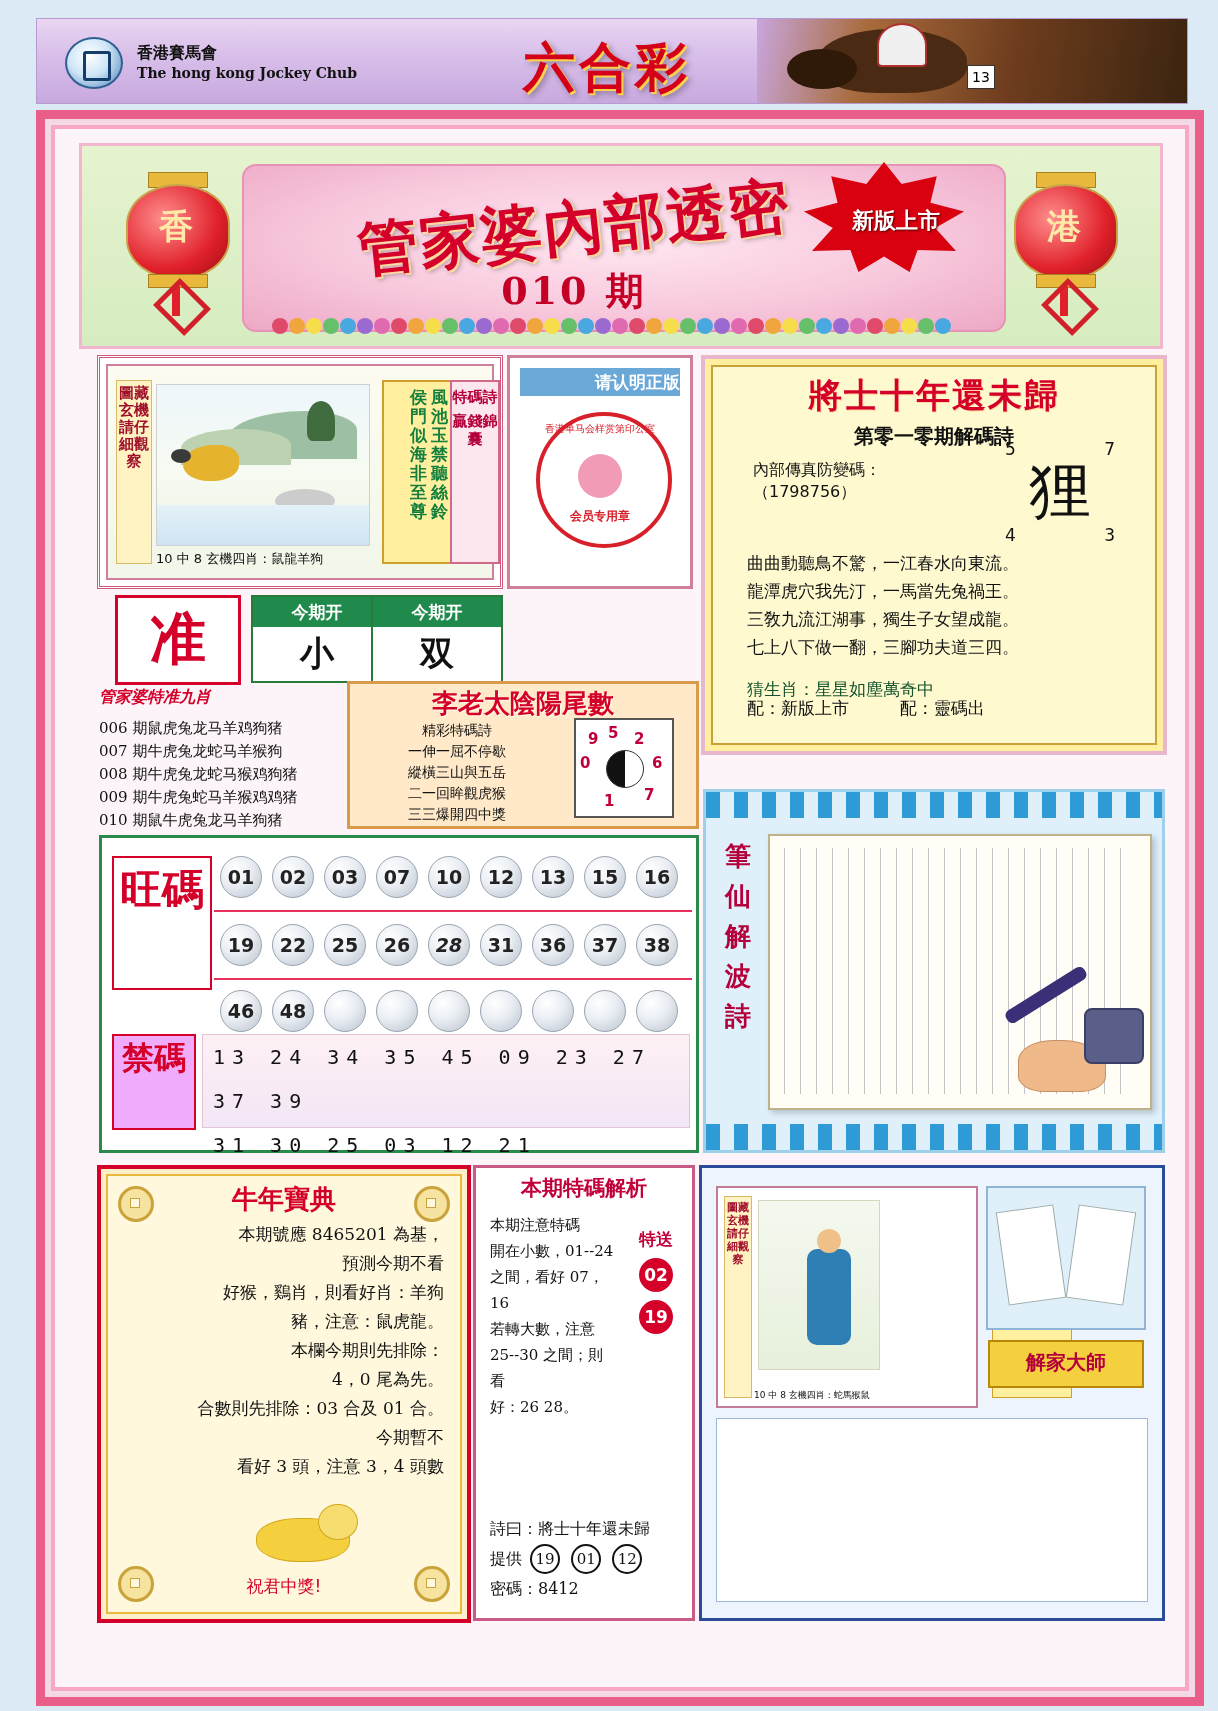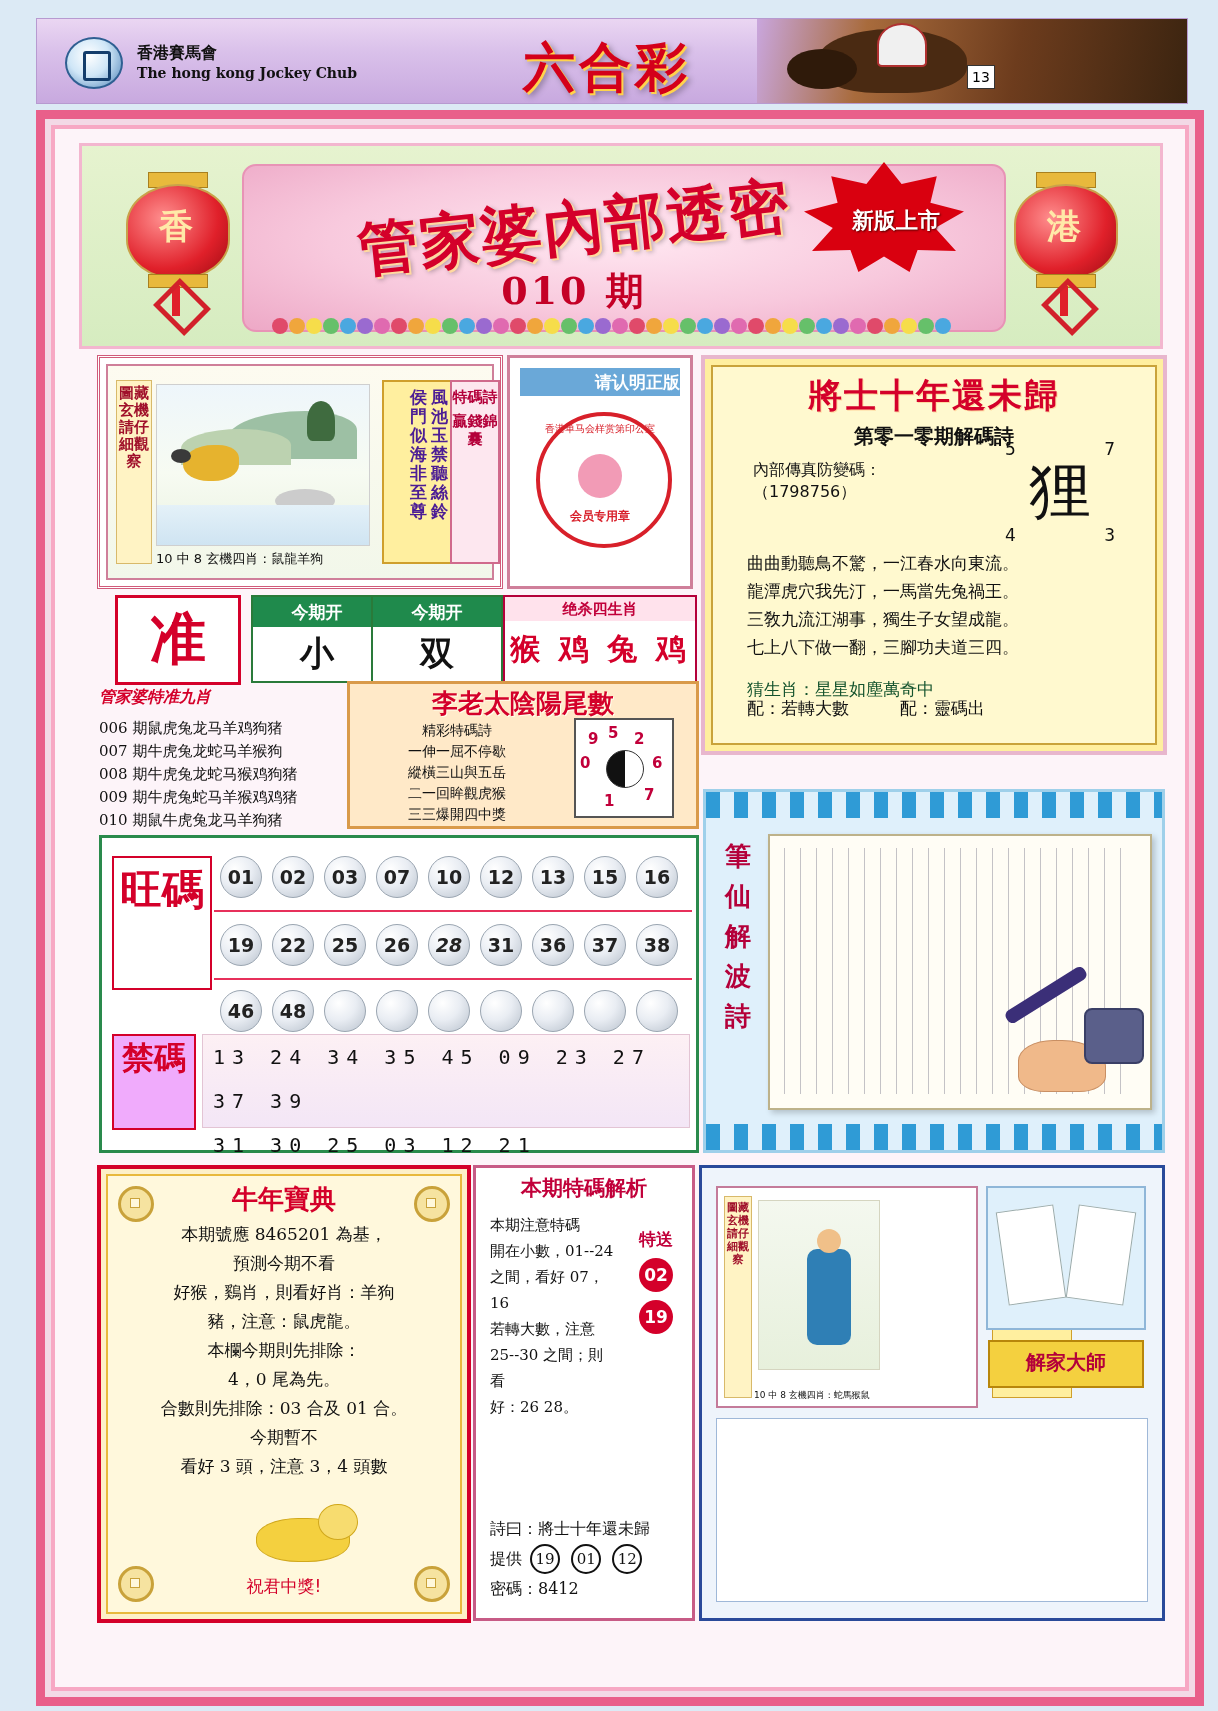--- a/index.html
+++ b/index.html
@@ -70,21 +70,21 @@
     background:linear-gradient(180deg,#eef6fb 0%,#f7fbf2 55%,#eaf2e2 100%);border:1px solid #cfcfcf;}
   .scene .hill{position:absolute;left:70px;top:26px;width:130px;height:48px;background:#9dc0a4;border-radius:60% 40% 0 0;}
   .scene .hill2{position:absolute;left:24px;top:44px;width:110px;height:36px;background:#bcd2b0;border-radius:60% 50% 0 0;}
   .scene .tree{position:absolute;left:150px;top:16px;width:28px;height:40px;background:#3f6b3f;border-radius:50% 50% 20% 20%;}
   .scene .bird{position:absolute;left:26px;top:60px;width:56px;height:36px;background:#e6b32e;border-radius:60% 40% 50% 50%;}
   .scene .bird:after{content:"";position:absolute;left:-12px;top:4px;width:20px;height:14px;background:#3a3a3a;border-radius:50%;}
   .scene .rock{position:absolute;left:118px;top:104px;width:60px;height:24px;background:#ccc;border-radius:50%;}
   .scene .water{position:absolute;left:0;top:120px;width:212px;height:40px;background:linear-gradient(180deg,#e4f1f8,#cfe4f2);}
   .piccap{position:absolute;left:48px;top:184px;width:220px;font-size:13px;color:#111;}
   .poem{position:absolute;left:274px;top:14px;width:66px;bottom:14px;background:#ffef9f;border:2px solid #cf9f2c;}
-  .poem .col{float:right;width:21px;text-align:center;font-size:17px;line-height:19px;color:#4c1d95;font-weight:bold;padding-top:6px;}
+  .poem .col{float:right;width:21px;text-align:center;font-size:17px;line-height:19px;color:#15803d;font-weight:bold;padding-top:6px;}
   .poemtag{position:absolute;left:342px;top:14px;width:46px;bottom:14px;background:#fde7ef;border:2px solid #d06a8c;}
   .poemtag .c{text-align:center;font-size:15px;line-height:18px;color:#b4003a;font-weight:bold;padding-top:6px;}
 
   .sealbox{position:absolute;left:452px;top:226px;width:180px;height:228px;background:#fff;border:3px solid #cf7f9a;}
   .sealbox .hdr{position:absolute;left:10px;top:10px;right:10px;height:28px;background:#6aa8d8;color:#fff;
     font-size:17px;font-weight:bold;text-align:right;line-height:28px;}
   .seal{position:absolute;left:26px;top:54px;width:128px;height:128px;border:4px solid #d8202a;border-radius:50%;}
   .seal .inner{position:absolute;left:20px;top:20px;width:80px;height:80px;}
   .seal .flower{position:absolute;left:18px;top:18px;width:44px;height:44px;border-radius:50%;background:#f29bb6;}
   .seal .txt{position:absolute;left:-4px;top:6px;width:128px;text-align:center;font-size:10px;color:#d8202a;}
@@ -156,21 +156,21 @@
     background:repeating-linear-gradient(90deg,rgba(60,60,90,.55) 0 1px,transparent 1px 16px);opacity:.55;}
   .paper .hand{position:absolute;right:10px;bottom:4px;width:150px;height:120px;}
   .paper .hand .brush{position:absolute;left:10px;top:4px;width:92px;height:14px;background:#3b2f78;transform:rotate(-32deg);border-radius:6px;}
   .paper .hand .palm{position:absolute;left:28px;top:56px;width:86px;height:50px;background:#f0b98a;border-radius:40% 50% 30% 30%;border:1px solid #c98f63;}
   .paper .hand .ink{position:absolute;right:-4px;top:24px;width:56px;height:52px;background:#5a5f8a;border-radius:8px;border:2px solid #3a3f66;}
 
   
   .ox{position:absolute;left:42px;top:1036px;width:366px;height:450px;background:#fdf0c8;border:4px solid #d4002a;}
   .ox .in{position:absolute;left:5px;top:5px;right:5px;bottom:5px;border:2px solid #e8b93c;background:#fff8dc;}
   .ox h3{position:absolute;left:0;top:6px;width:100%;text-align:center;margin:0;font-size:26px;color:#d4002a;font-family:"DejaVu Serif",serif;}
-  .ox .body{position:absolute;left:16px;top:44px;right:16px;font-size:17px;line-height:29px;color:#111;text-align:center;font-family:"DejaVu Serif",serif;}
+  .ox .body{position:absolute;left:16px;top:44px;right:16px;font-size:17px;line-height:29px;color:#111;text-align:right;font-family:"DejaVu Serif",serif;}
   .ox .wish{position:absolute;left:0;bottom:14px;width:100%;text-align:center;font-size:17px;color:#d4002a;}
   .ox .coin{position:absolute;width:30px;height:30px;border-radius:50%;border:3px solid #c9a23a;background:#f6e3a0;}
   .ox .coin:after{content:"";position:absolute;left:9px;top:9px;width:8px;height:8px;background:#fff8dc;border:1px solid #c9a23a;}
   .ox .bull{position:absolute;left:140px;bottom:46px;width:110px;height:62px;}
   .ox .bull .b{position:absolute;left:8px;top:14px;width:92px;height:42px;border-radius:45%;background:#f4d03f;border:1px solid #d1a81c;}
   .ox .bull .h{position:absolute;left:70px;top:0;width:38px;height:34px;border-radius:50%;background:#f7dc6f;border:1px solid #d1a81c;}
 
   .analysis{position:absolute;left:418px;top:1036px;width:216px;height:450px;background:#fff;border:3px solid #c75b86;}
   .analysis h3{position:absolute;left:0;top:6px;width:100%;text-align:center;margin:0;font-size:21px;color:#c1003a;font-family:"DejaVu Serif",serif;}
   .analysis .txt{position:absolute;left:14px;top:44px;width:128px;font-size:15px;line-height:26px;color:#111;font-family:"DejaVu Serif",serif;}
@@ -298,41 +298,37 @@
             <div class="n" style="right:0;bottom:-4px">3</div>
           </div>
           <div class="verse">
             <div>曲曲動聽鳥不驚，一江春水向東流。</div>
             <div>龍潭虎穴我先汀，一馬當先兔禍王。</div>
             <div>三敎九流江湖事，獨生子女望成龍。</div>
             <div>七上八下做一翻，三腳功夫道三四。</div>
           </div>
           <div class="zodiac">猜生肖：星星如塵萬奇中</div>
           <div class="pair">
-            <span>配：若轉大數</span>
+            <span>配：新版上市</span>
             <span style="display:inline-block;width:40px"></span>
             <span>配：靈碼出</span>
           </div>
         </div>
       </div>
 
       <div class="zhun">
         <span>准</span>
       </div>
       <div class="kpi" style="left:196px">
         <div class="h">今期开</div>
         <div class="v">小</div>
       </div>
       <div class="kpi" style="left:316px">
         <div class="h">今期开</div>
         <div class="v">双</div>
-      </div>
-      <div class="kill">
-        <div class="h">绝杀四生肖</div>
-        <div class="v">猴 鸡 兔 鸡</div>
       </div>
 
       <div class="ninehdr">
         <span>管家婆特准九肖</span>
       </div>
       <div class="nine">
         <div>006 期鼠虎兔龙马羊鸡狗猪</div>
         <div>007 期牛虎兔龙蛇马羊猴狗</div>
         <div>008 期牛虎兔龙蛇马猴鸡狗猪</div>
         <div>009 期牛虎兔蛇马羊猴鸡鸡猪</div>

